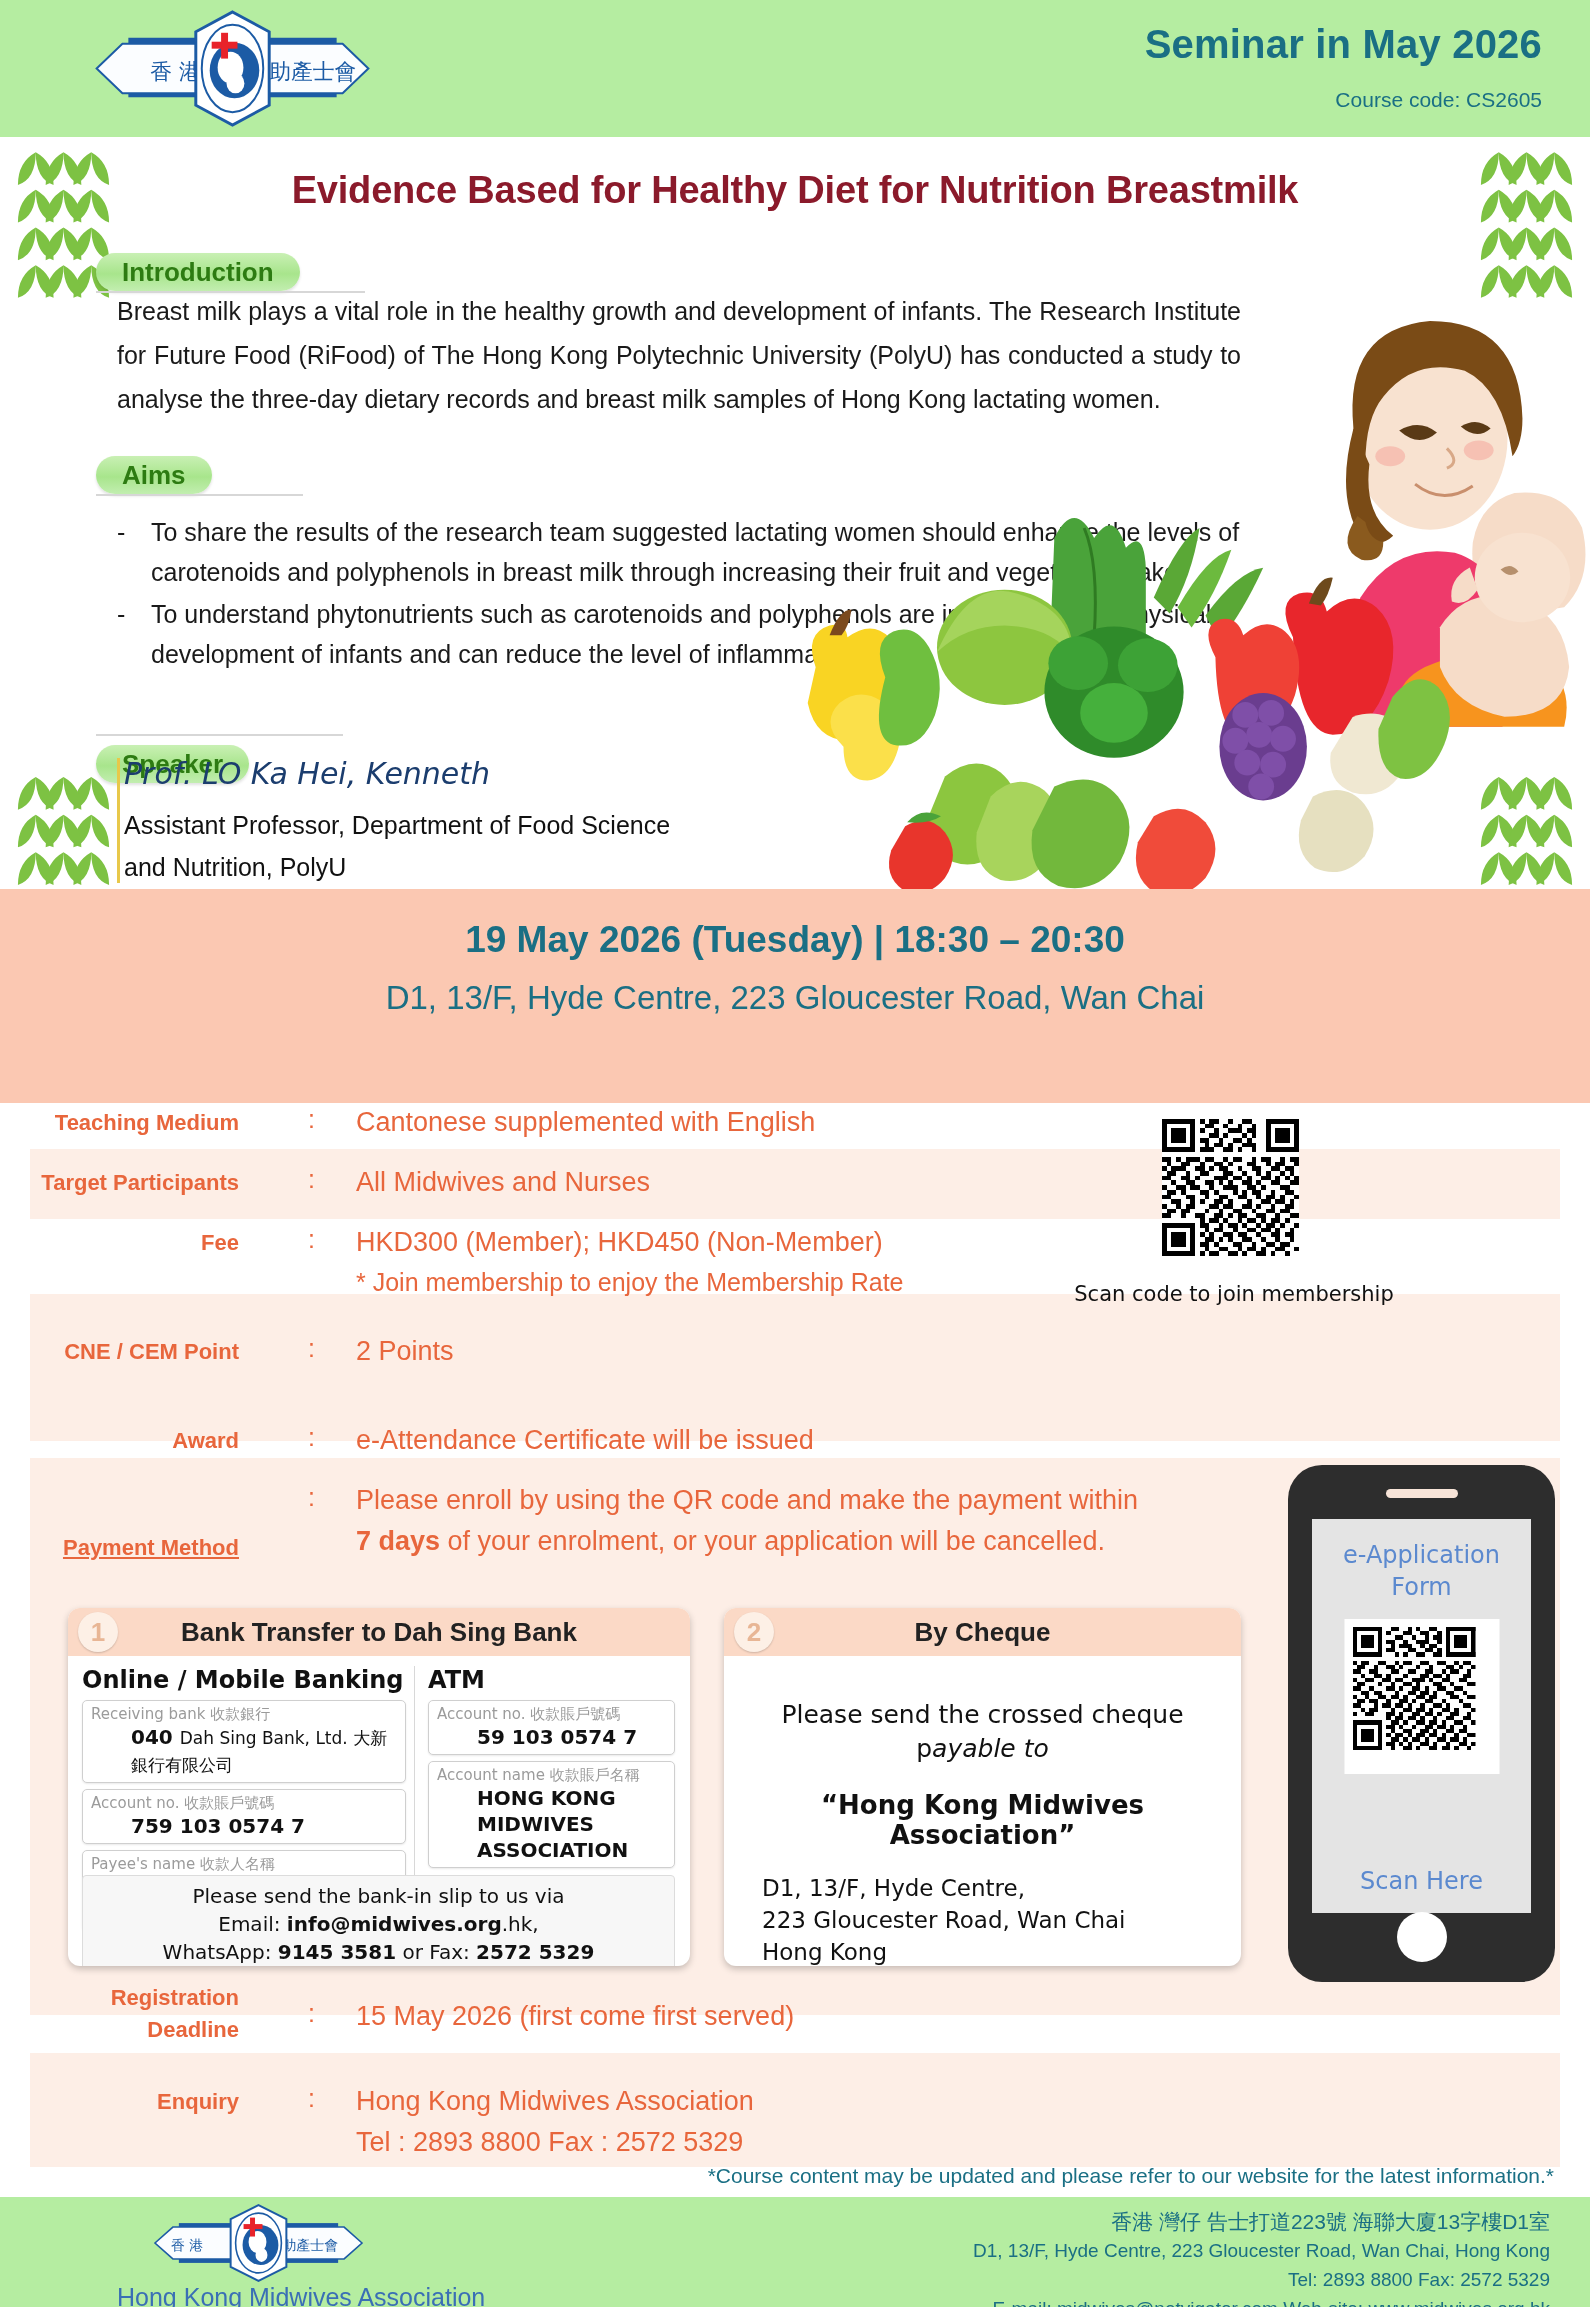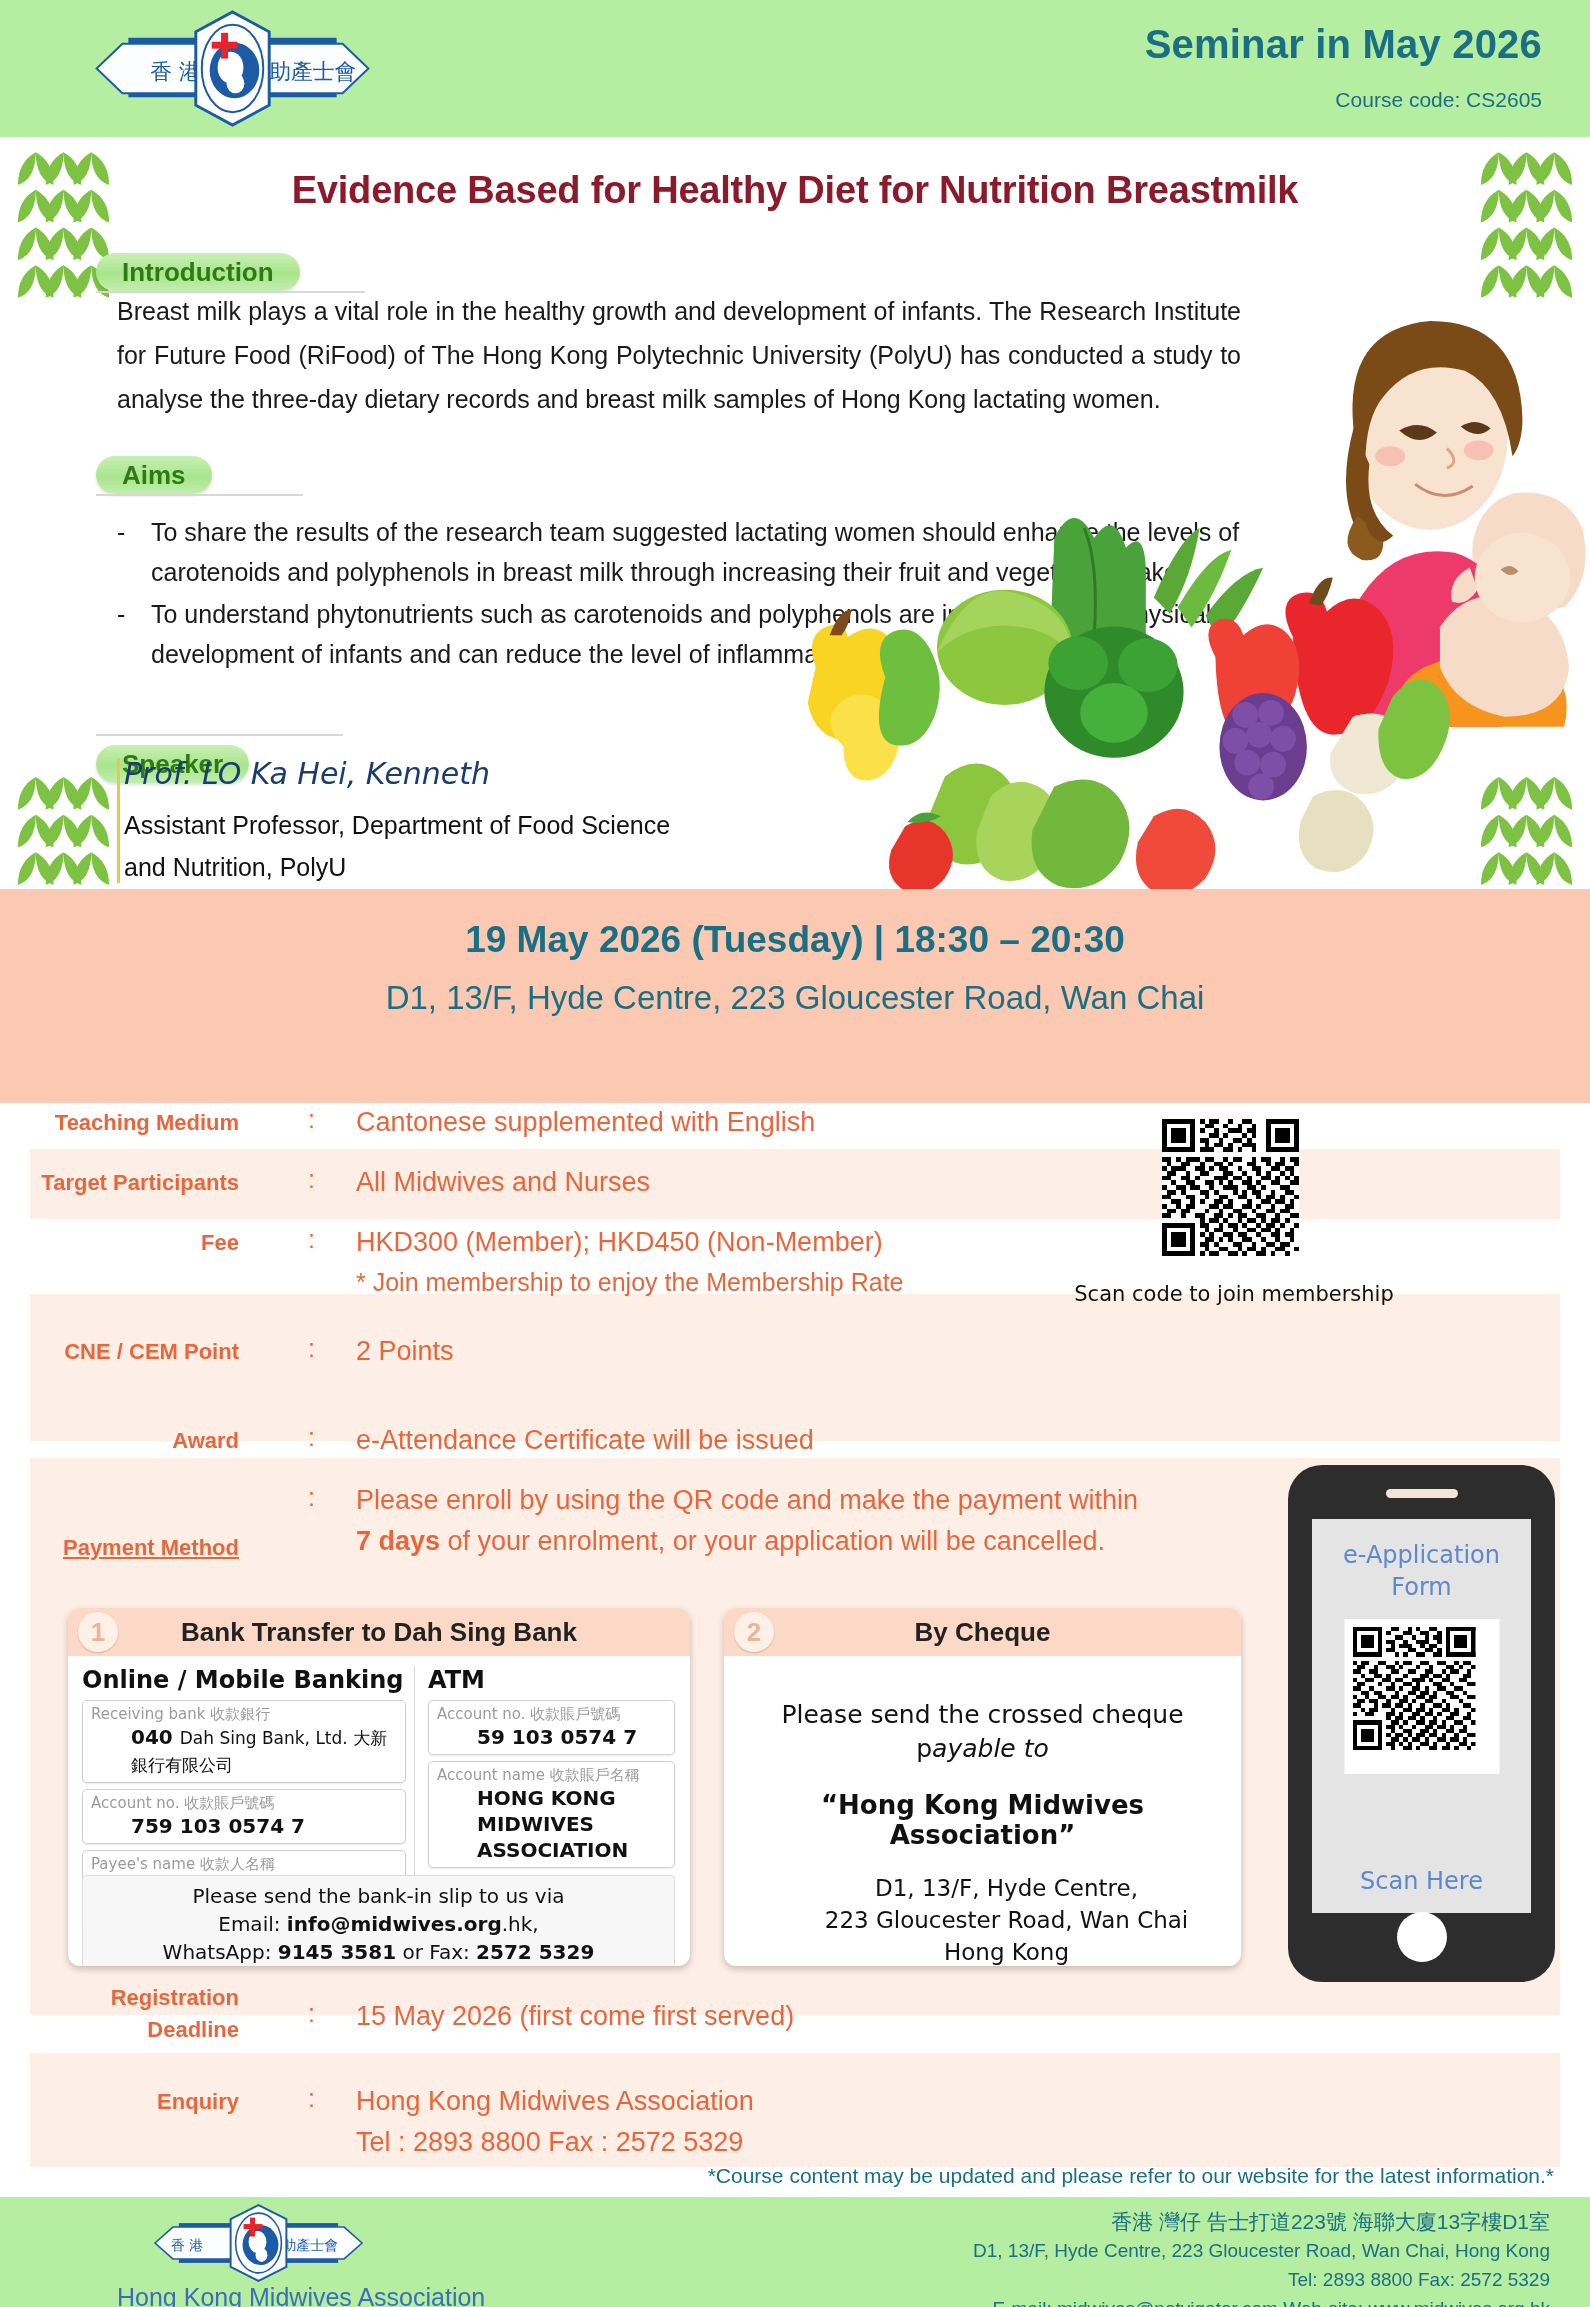--- a/index.html
+++ b/index.html
@@ -72,21 +72,21 @@
   .field .fv .norm{font-weight:normal;font-size:17px;}
   .vdiv{position:absolute;width:1px;background:#d8d8d8;}
   .slipbox{position:absolute;border:1px solid #dcdcdc;background:#f7f7f7;border-radius:4px;text-align:center;
            font-size:20px;line-height:28px;color:#111;font-family:"DejaVu Sans",sans-serif;padding:6px 0;}
   .slipbox b{font-weight:bold;}
 
   .chequebody{position:absolute;left:0;top:48px;width:100%;}
   .cq1{text-align:center;font-size:25px;line-height:34px;color:#111;font-family:"DejaVu Sans",sans-serif;}
   .cq1 i{font-style:italic;}
   .cq2{text-align:center;font-size:26px;font-weight:bold;color:#111;font-family:"DejaVu Sans",sans-serif;}
-  .cq3{font-size:23px;line-height:32px;color:#111;font-family:"DejaVu Sans",sans-serif;padding-left:48px;text-align:center;}
+  .cq3{font-size:23px;line-height:32px;color:#111;font-family:"DejaVu Sans",sans-serif;padding-left:38px;}
 
   
   .phone{position:absolute;left:1288px;top:1465px;width:267px;height:517px;background:#2d2d2d;border-radius:34px;}
   .phone-speaker{position:absolute;left:50%;transform:translateX(-50%);top:24px;width:72px;height:9px;background:#f7e4d8;border-radius:5px;}
   .phone-screen{position:absolute;left:24px;top:54px;width:219px;height:394px;background:#e4e4e4;}
   .phone-home{position:absolute;left:50%;transform:translateX(-50%);bottom:20px;width:50px;height:50px;border-radius:50%;background:#fff;}
   .eapp{position:absolute;left:0;top:20px;width:100%;text-align:center;font-size:24px;line-height:32px;color:#5b89cf;font-family:"DejaVu Sans",sans-serif;}
   .phone-qr{position:absolute;left:50%;transform:translateX(-50%);top:100px;width:139px;height:139px;background:#fff;padding:8px;}
   .scanhere{position:absolute;left:0;bottom:18px;width:100%;text-align:center;font-size:24px;color:#5b89cf;font-family:"DejaVu Sans",sans-serif;}
 

